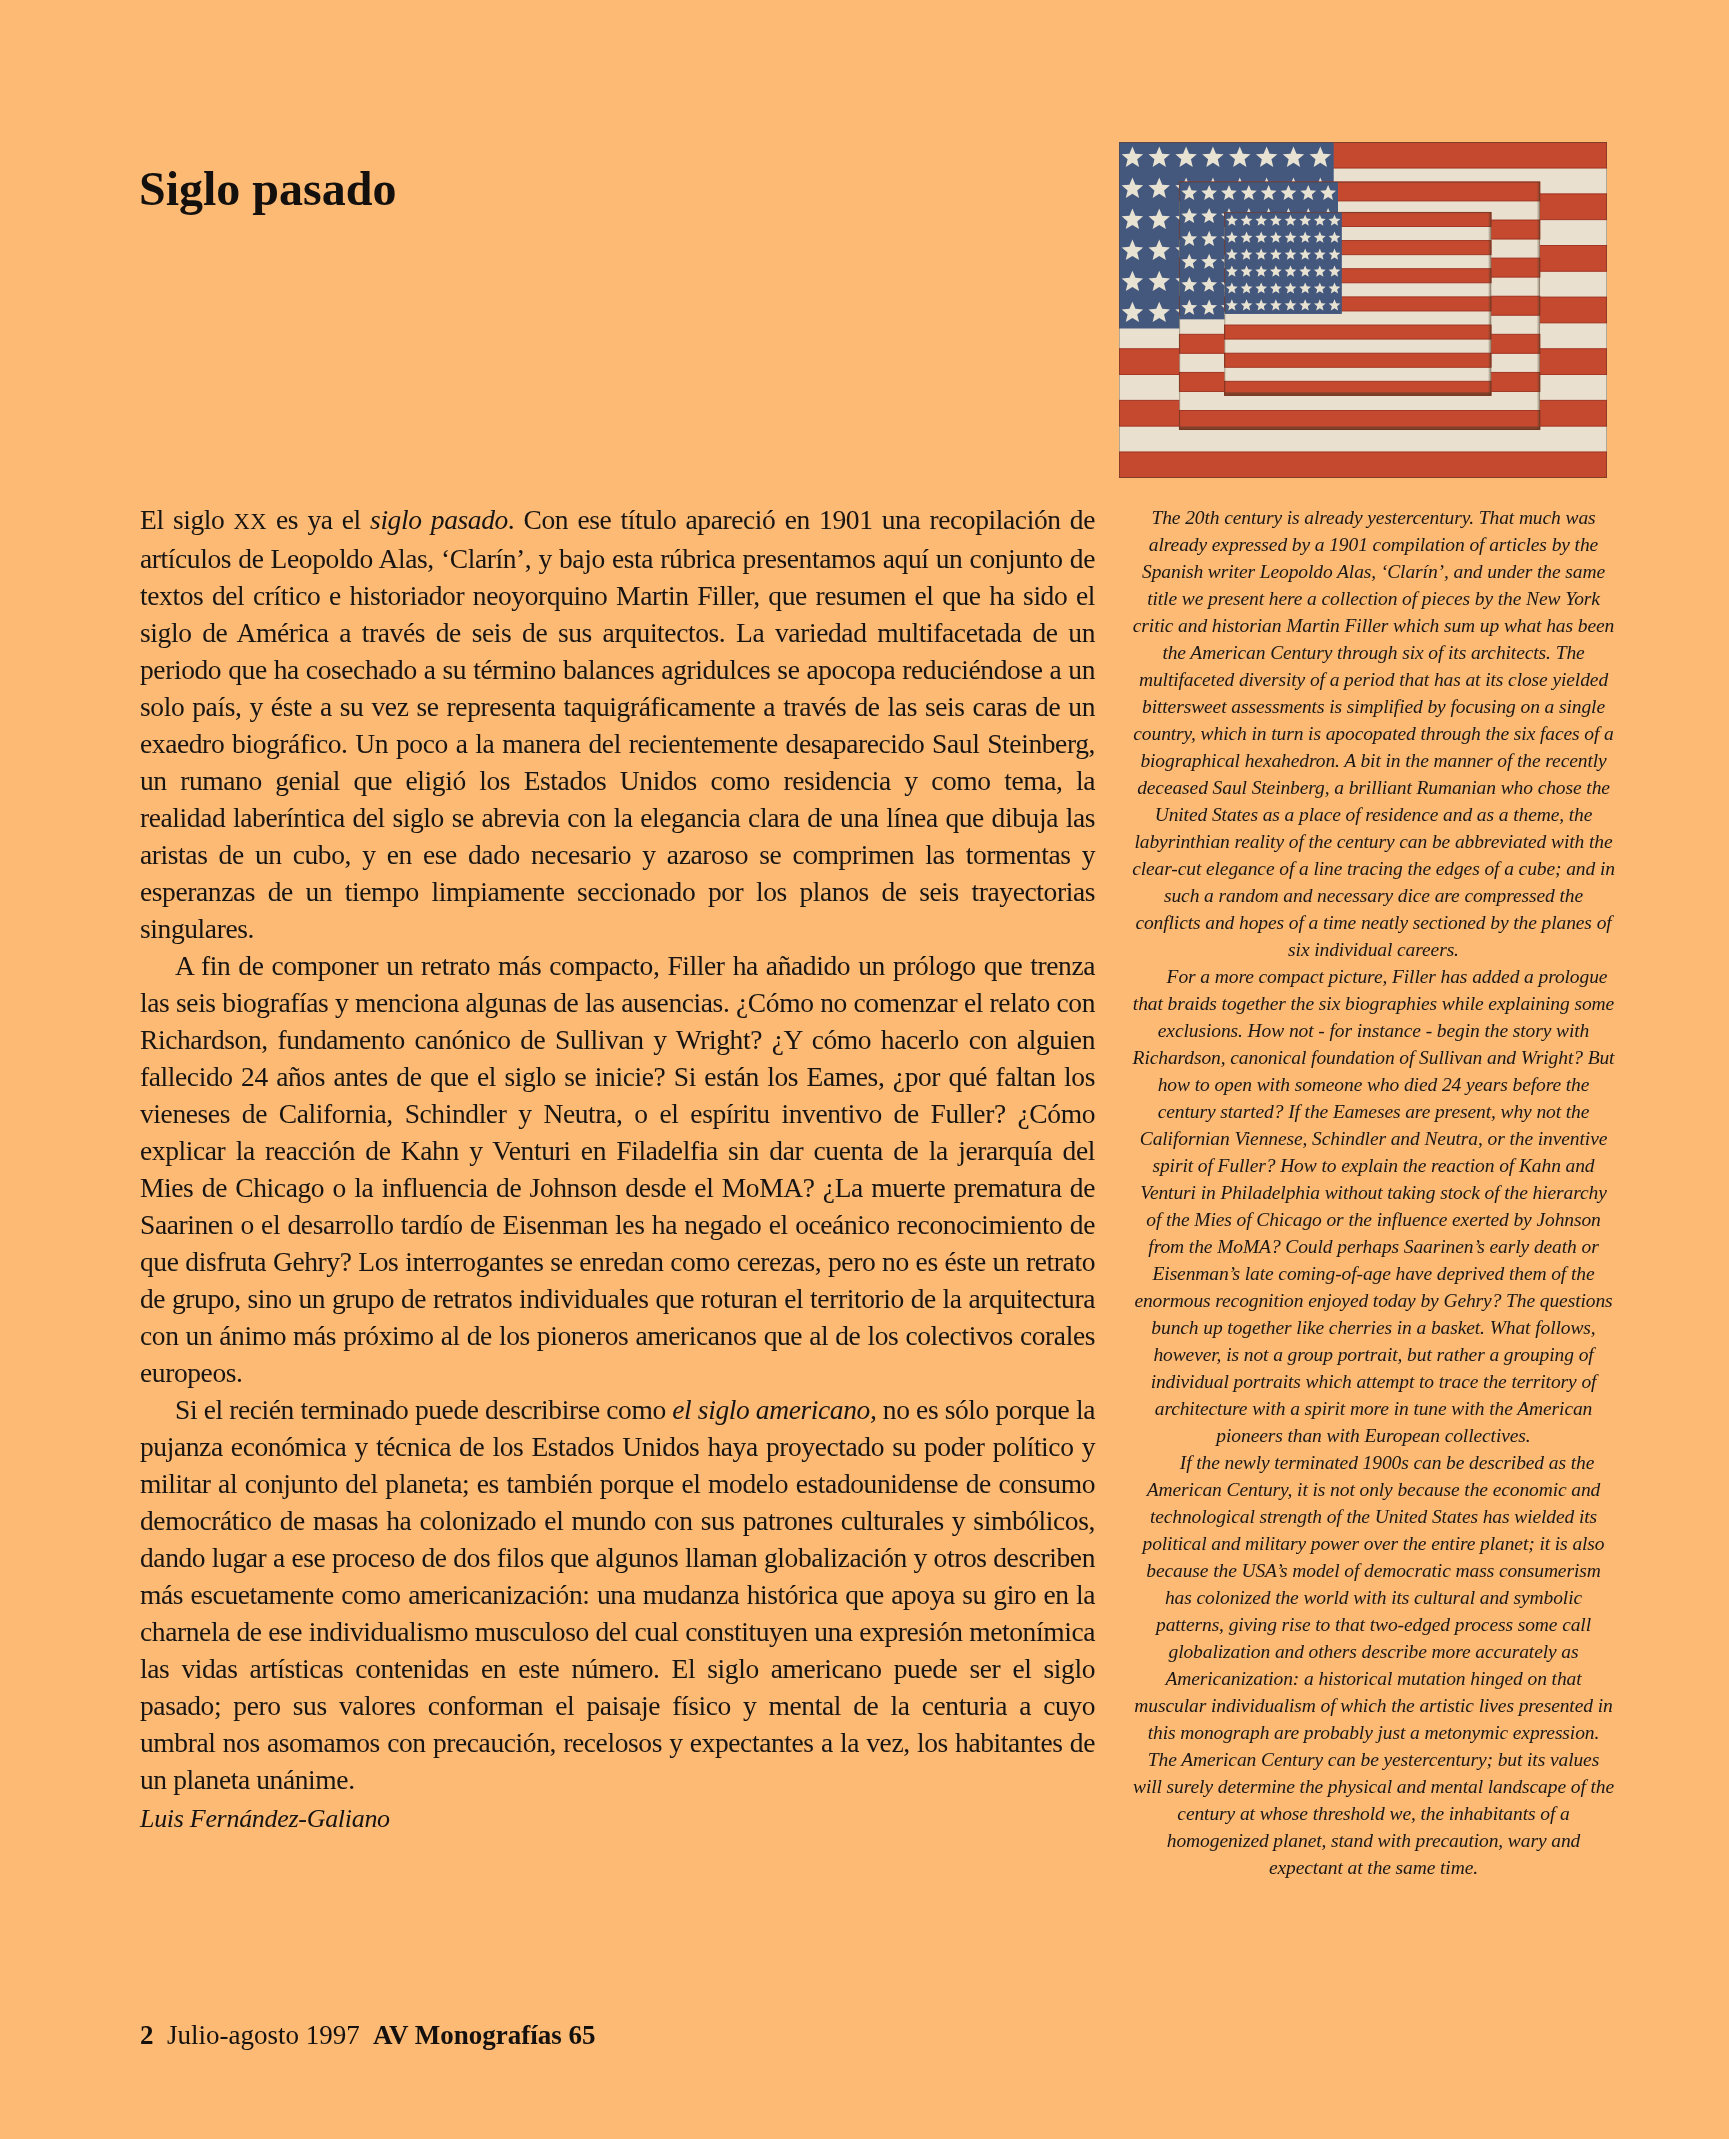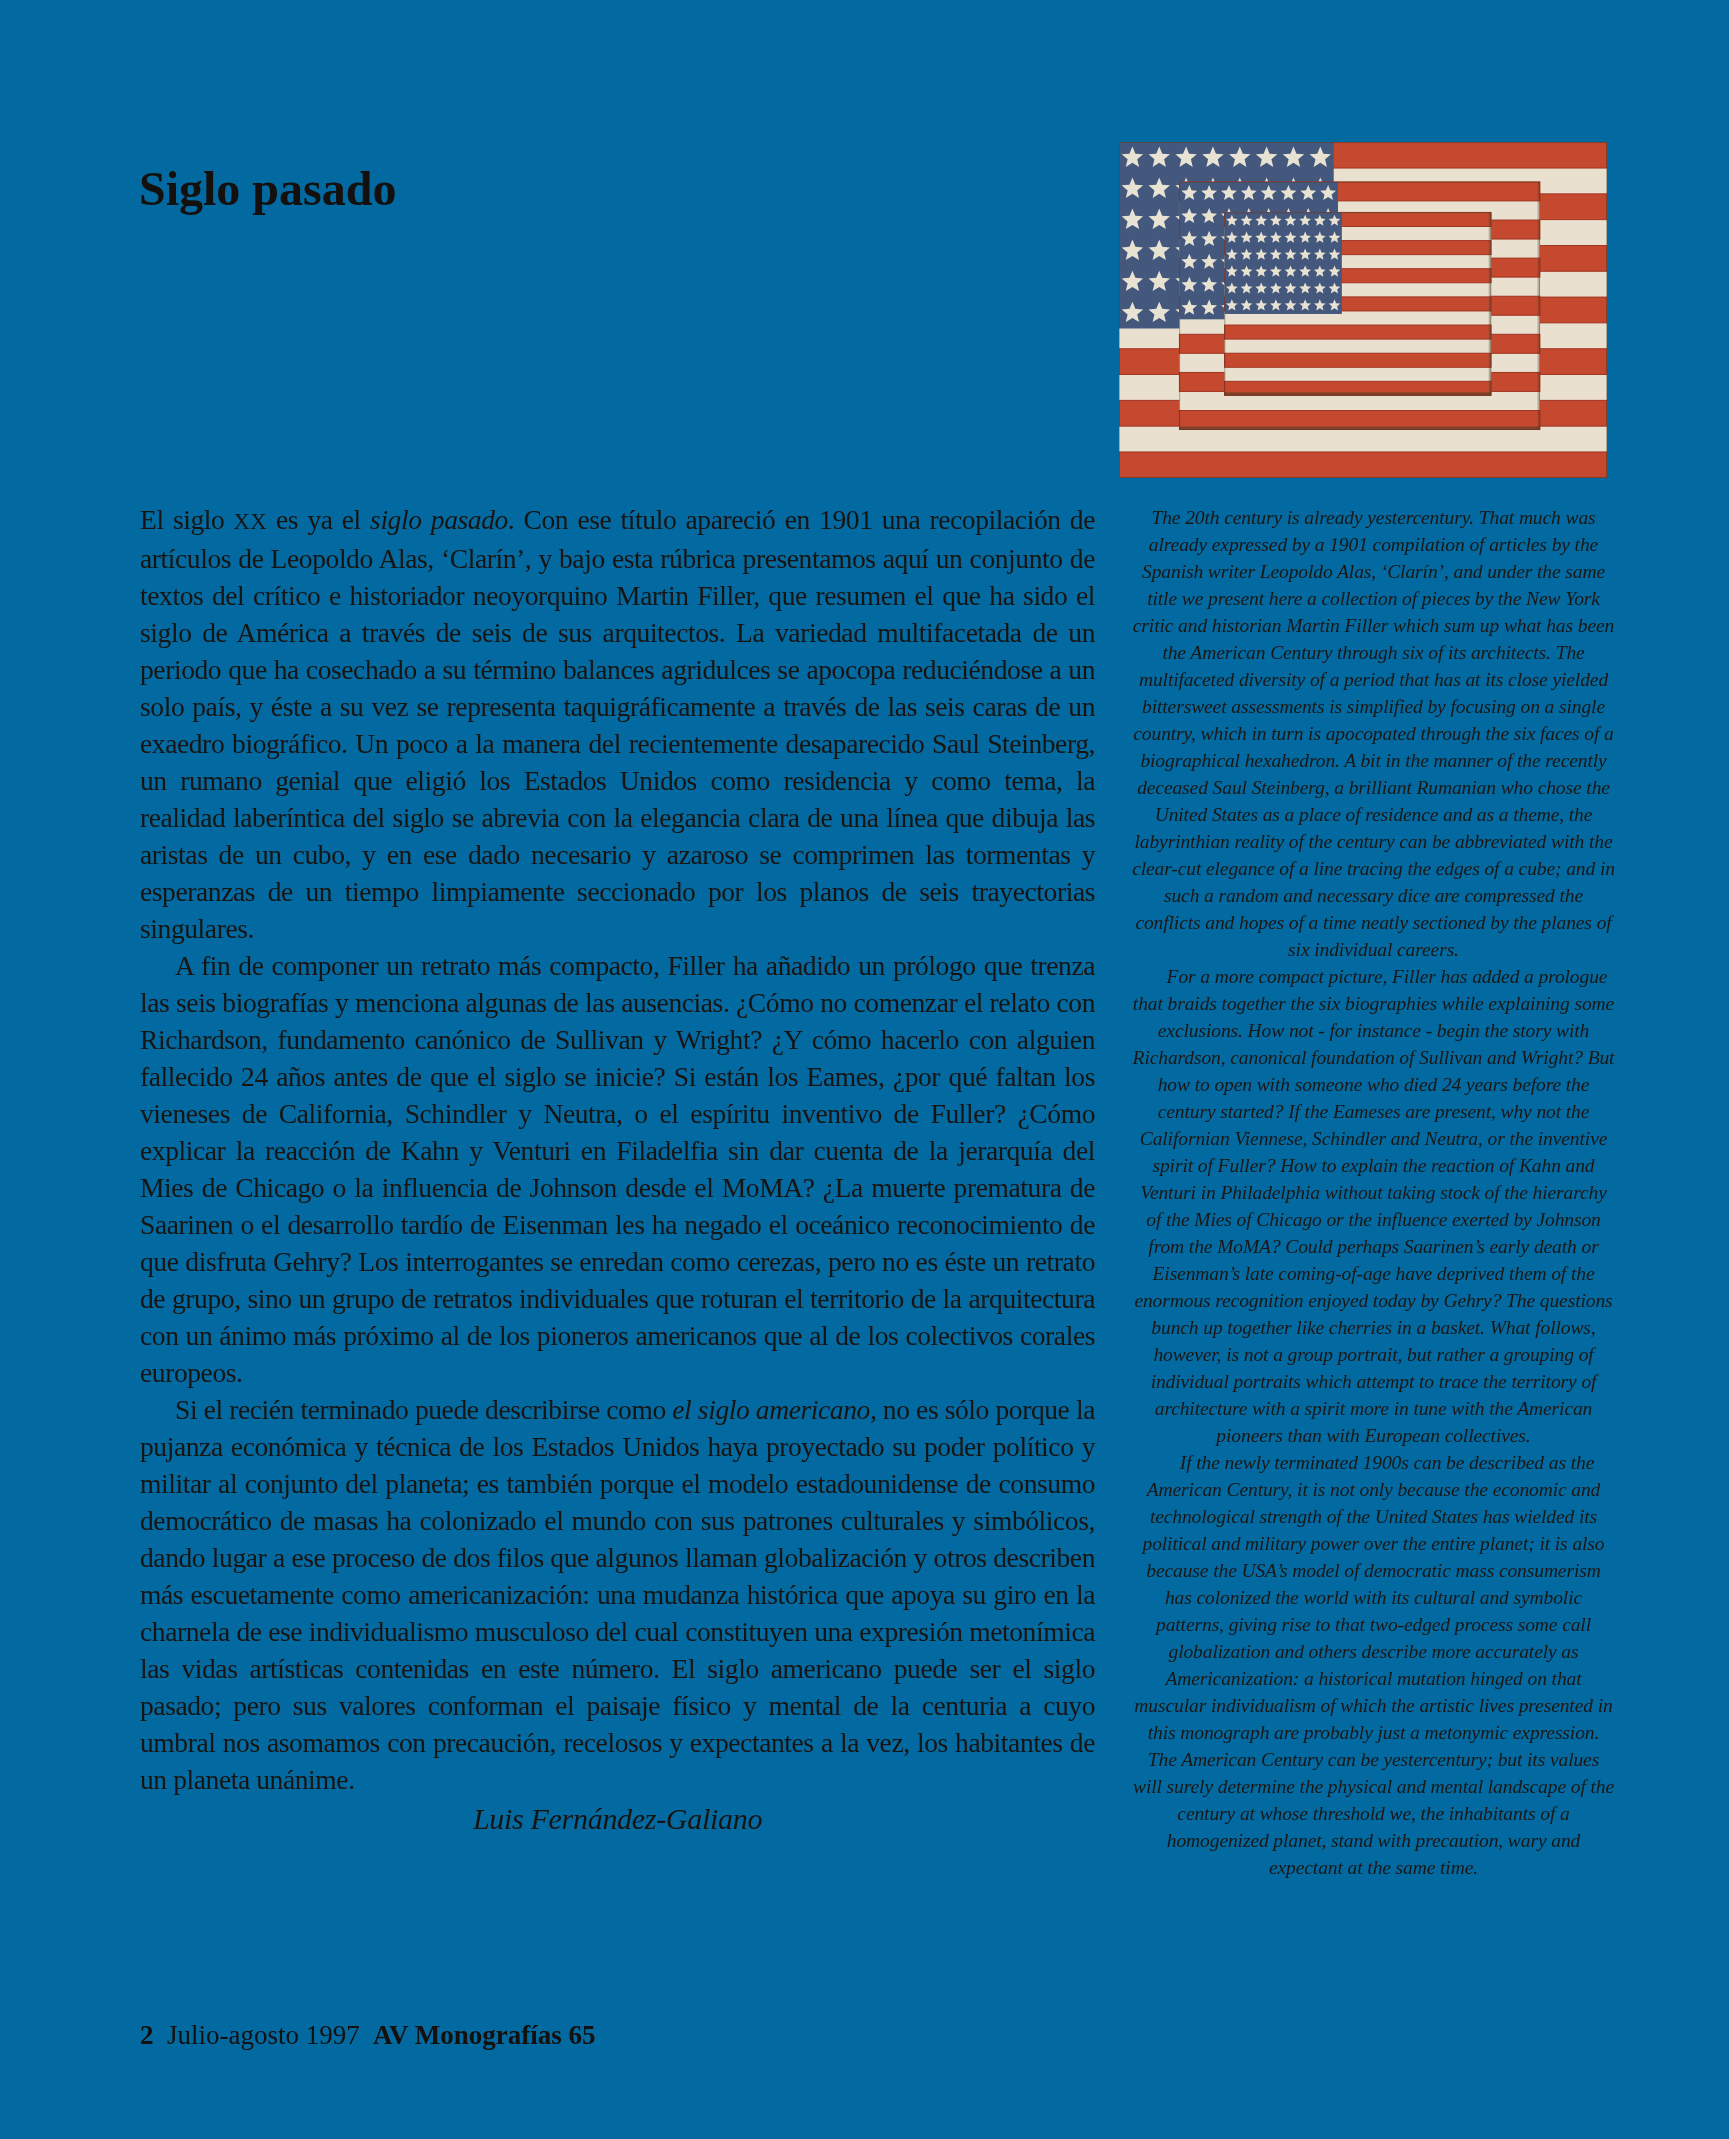--- a/index.html
+++ b/index.html
@@ -1,19 +1,19 @@
 <!DOCTYPE html>
 <html style="font-size:9.8px"><head>
 <meta charset="utf-8">
 <style>
   html,body{margin:0;padding:0;background:#ffffff;}
   .page{
     position:relative;
     width:1729px;height:2140px;
-    background:#0369a1;
+    background:#fdba74;
     font-family:"Liberation Serif","DejaVu Serif",serif;
     color:#191513;
     overflow:hidden;
   }
   .page-title{
     position:absolute;left:139px;top:129px;
     font-size:48px;font-weight:700;letter-spacing:0;
     color:#14100e;white-space:nowrap;
   }
   .artwork-box{
@@ -24,21 +24,21 @@
     position:absolute;left:140px;top:501px;width:955px;
     font-size:27.5px;line-height:37px;
     text-align:justify;letter-spacing:-0.4px;
     color:#181411;
   }
   .col-es .para + .para{text-indent:35px;}
   .para{margin:0;font-family:Liberation Serif, serif;}
   .seg-i{font-style:italic;}
   .seg-sc{font-size:0.82em;letter-spacing:0.3px;}
   .signature{
-    text-align:center;font-style:italic;font-size:30px;
+    text-align:left;font-style:italic;font-size:26px;
     margin-top:2.4px;letter-spacing:-0.3px;color:#171310;
   }
   .col-en{
     position:absolute;left:1132px;top:504px;width:483px;
     font-size:19.5px;line-height:27px;
     font-style:italic;letter-spacing:-0.1px;
     text-align:center;color:#1b1714;
   }
   .col-en .para + .para{text-indent:27px;}
   .footer{

